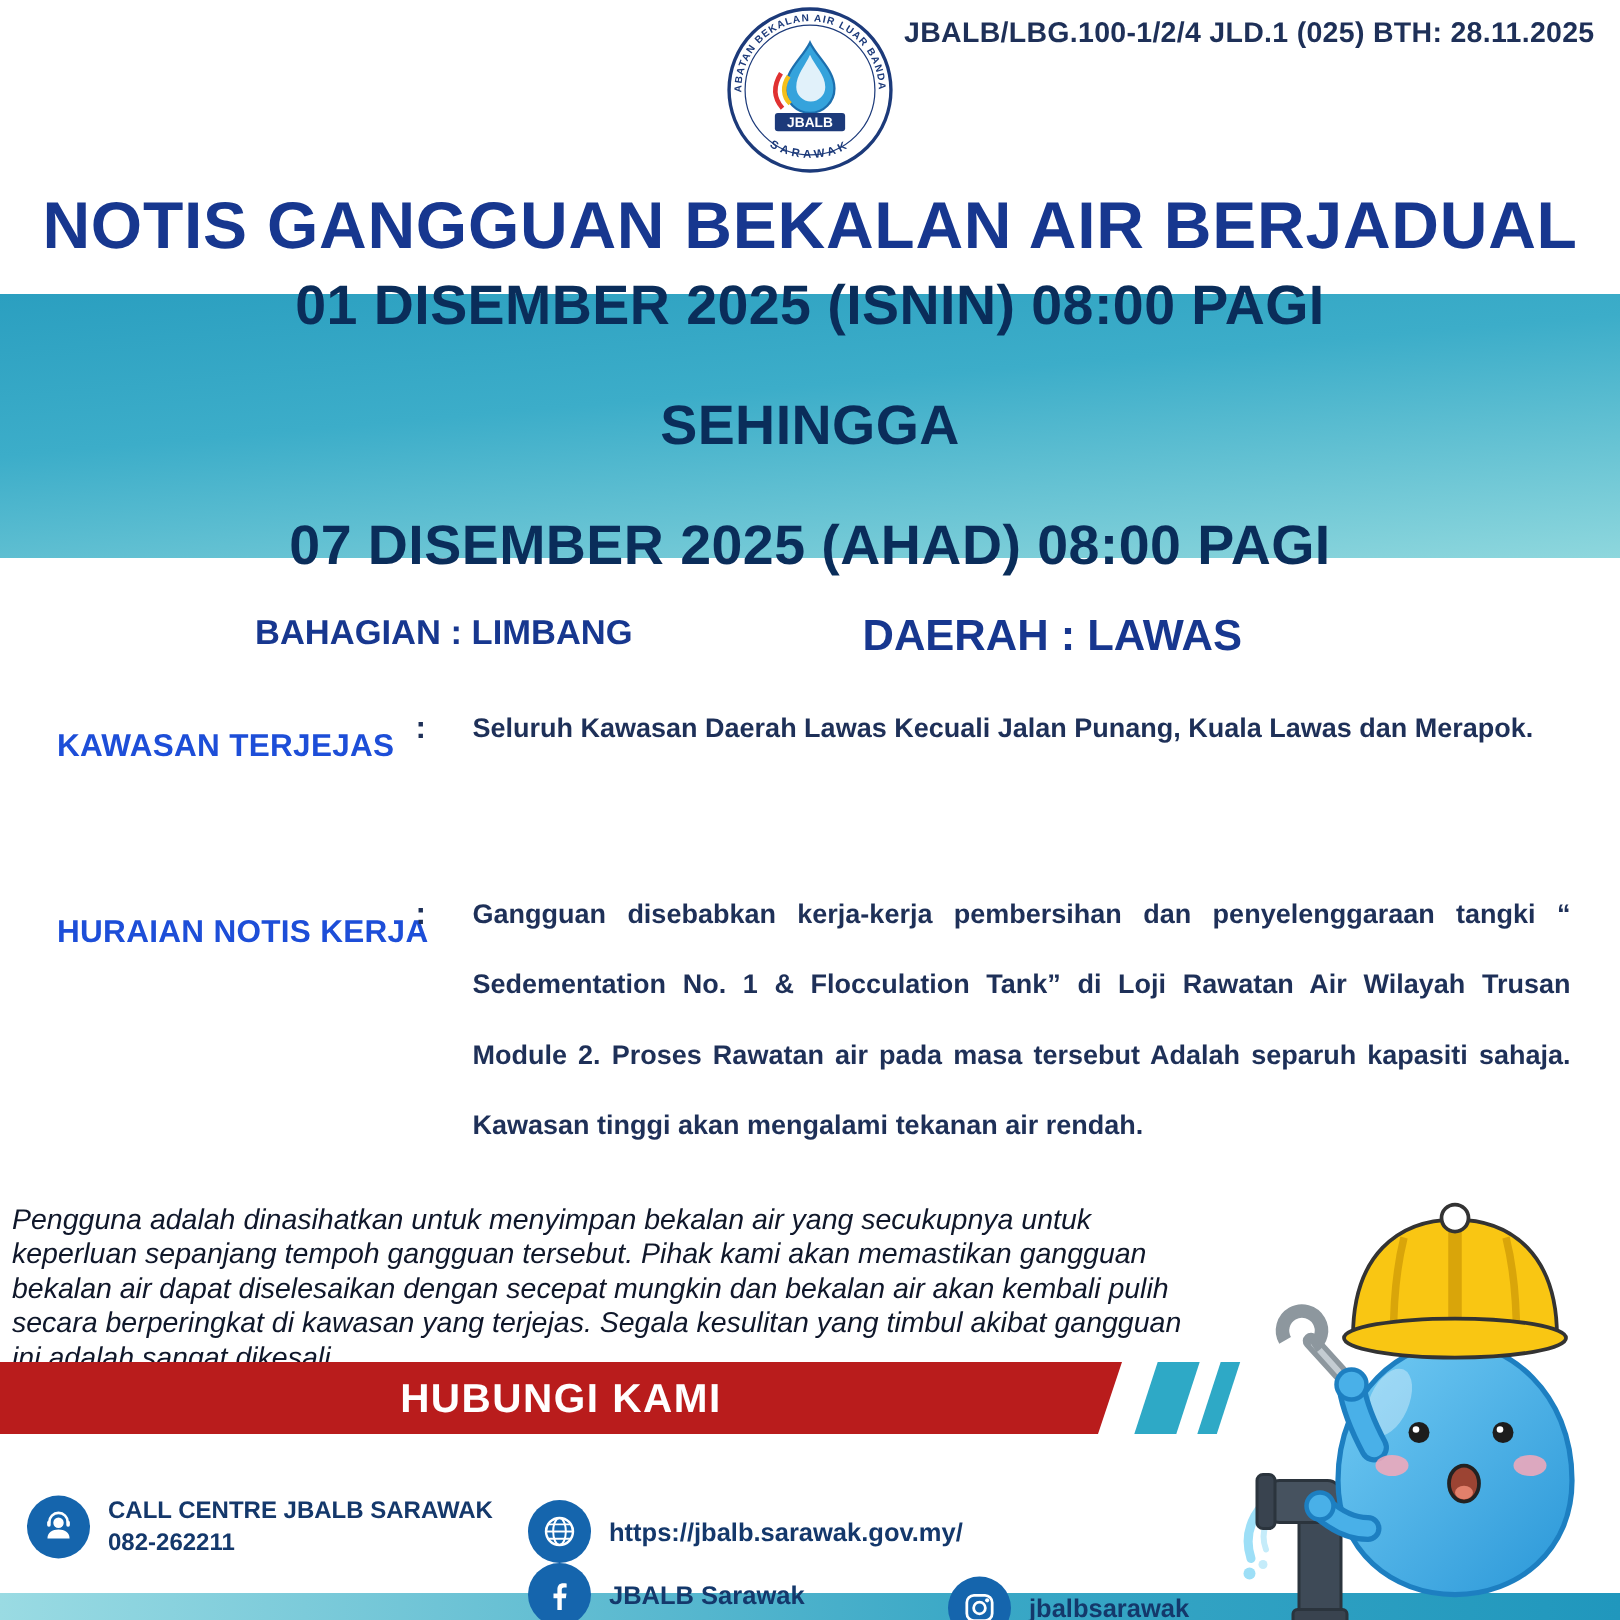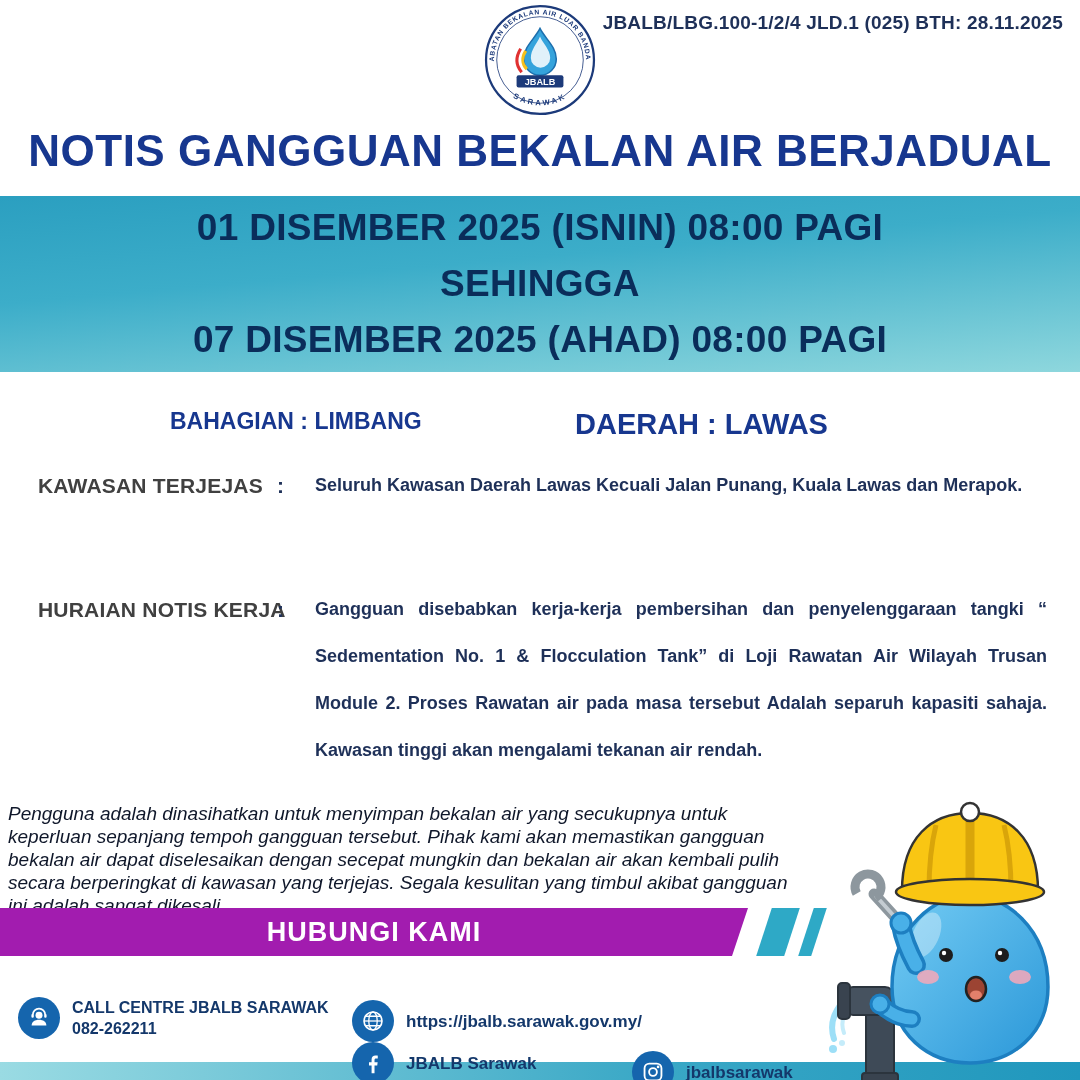--- a/index.html
+++ b/index.html
@@ -25,48 +25,48 @@
     font-size:44px; font-weight:bold; color:#17378f; letter-spacing:0.5px;
     white-space:nowrap;
   }
 
   
   .banner {
     position:absolute; top:196px; left:0; width:1080px; height:176px;
     background:linear-gradient(175deg, #2b9fc0 0%, #3cadc9 40%, #8ed7dd 100%);
     display:flex; flex-direction:column; align-items:center; justify-content:center;
     color:#0a2d5a; font-weight:bold; font-size:37px; line-height:56px;
-    letter-spacing:0.3px; text-align:center;
+    letter-spacing:0.3px; text-align:center;gap:24px;
   }
 
   
   .region-bahagian { position:absolute; top:408px; left:170px; font-size:23px; font-weight:bold; color:#17378f; }
   .region-daerah   { position:absolute; top:408px; left:575px; font-size:29px; font-weight:bold; color:#17378f; }
 
   
-  .detail-label { position:absolute; left:38px;  font-size:21px; font-weight:bold; color:#404040; letter-spacing:0.2px; }
+  .detail-label { position:absolute; left:38px;  font-size:21px; font-weight:bold; color:#1d4ed8; letter-spacing:0.2px;margin-top:12px; }
   .detail-colon { position:absolute; left:277px; font-size:21px; font-weight:bold; color:#1e3058; }
   .detail-text  {
     position:absolute; left:315px; width:732px; font-size:18px; font-weight:bold;
     color:#1e3058; line-height:47px; text-align:justify; text-justify:inter-word;
   }
   .row1-label, .row1-colon { top:474px; }
   .row1-text { top:462px; }
   .row2-label, .row2-colon { top:598px; }
   .row2-text { top:586px; }
 
   
   .disclaimer {
     position:absolute; top:802px; left:8px; width:800px;
     font-size:19px; font-style:italic; font-weight:500; color:#0f172a; line-height:23px;
   }
 
   
   .contact-banner {
-    position:absolute; top:908px; left:0; width:748px; height:48px; background:#a21caf;
+    position:absolute; top:908px; left:0; width:748px; height:48px; background:#b91c1c;
     clip-path:polygon(0 0, 100% 0, calc(100% - 16px) 100%, 0 100%);
     display:flex; align-items:center; justify-content:center;
   }
   .contact-heading { color:#ffffff; font-size:27px; font-weight:bold; letter-spacing:1px; }
   .stripe { position:absolute; top:908px; height:48px; background:#2ea9c6; transform:skewX(-18deg); }
   .stripe-1 { left:764px; width:28px; }
   .stripe-2 { left:806px; width:13px; }
 
   
   .contact-item { position:absolute; display:flex; align-items:center; gap:12px; z-index:2; }

